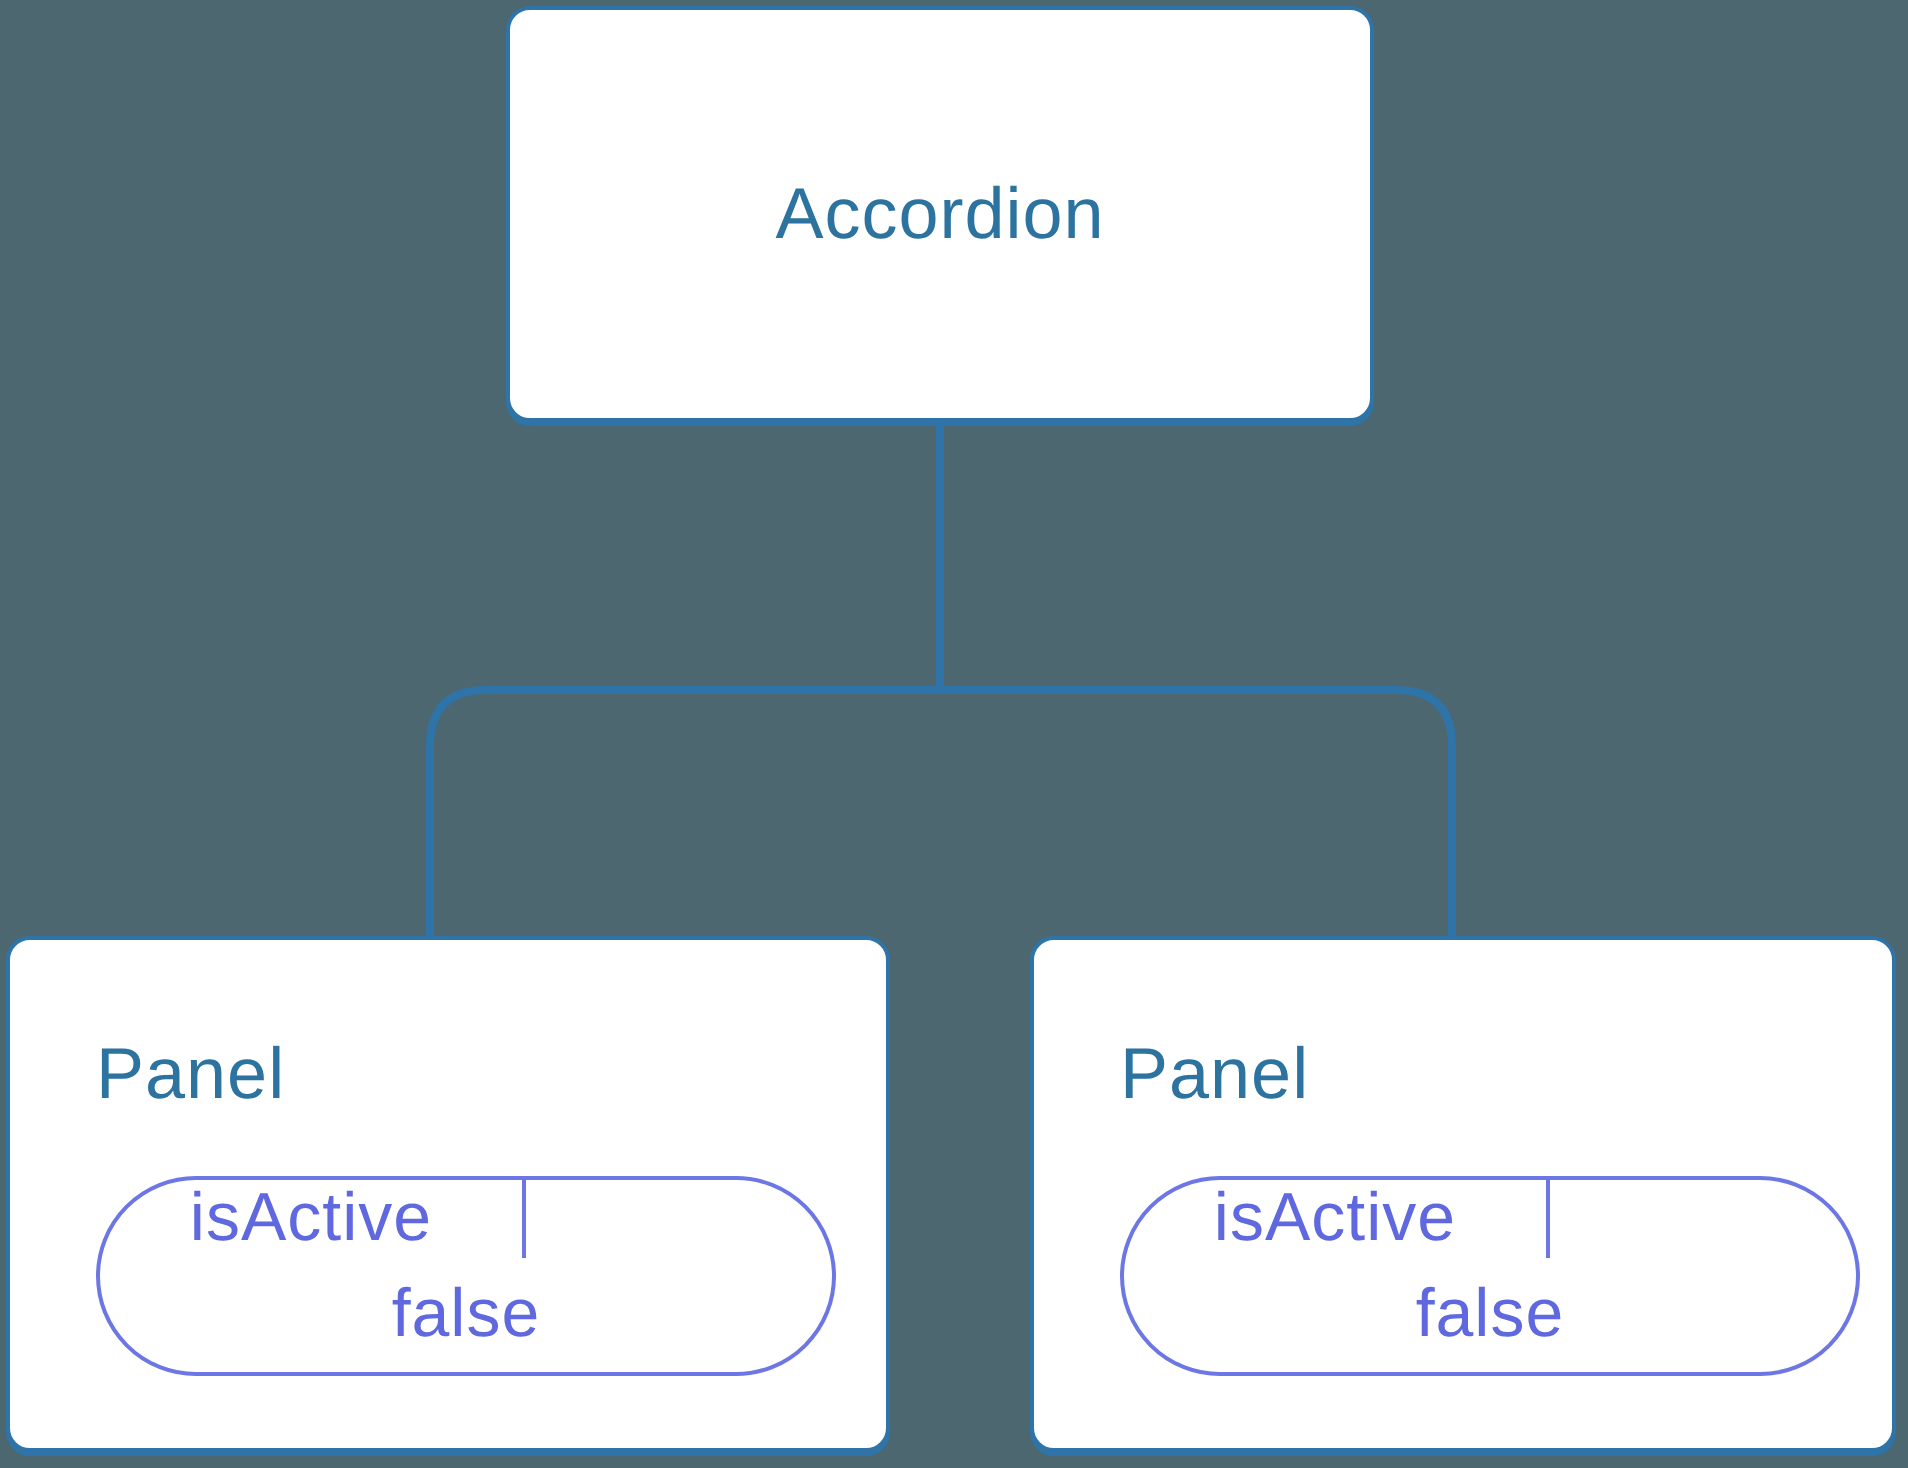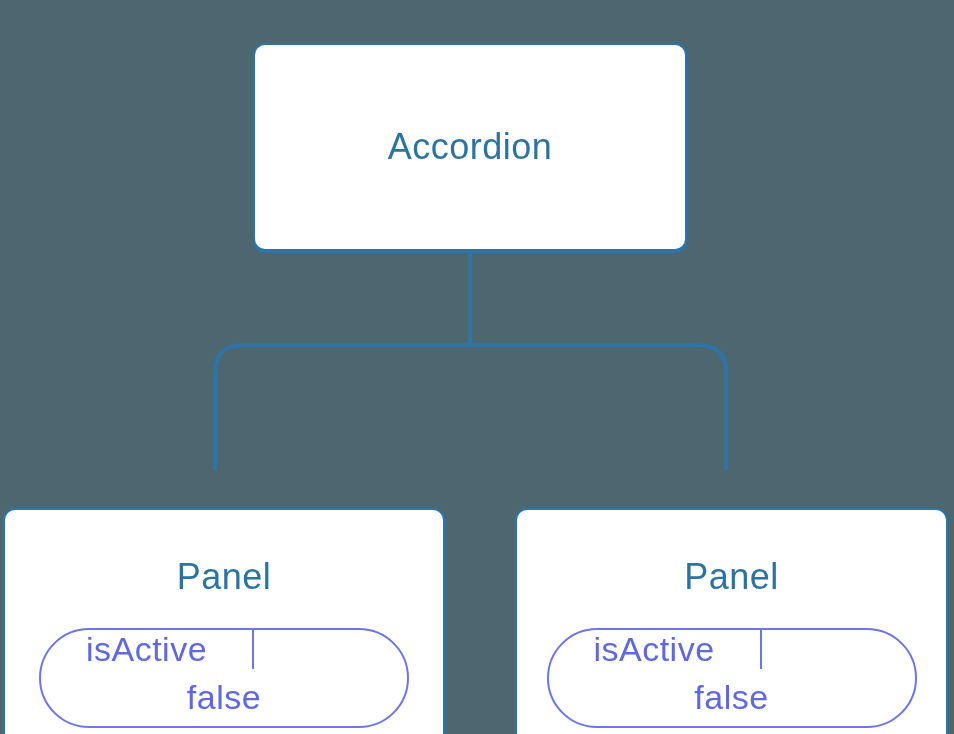--- a/index.html
+++ b/index.html
@@ -34,21 +34,20 @@
     stroke: var(--connector);
     stroke-width: 4;
     fill: none;
   }
   .node {
     position: absolute;
     background: var(--node-fill);
     border: 2px solid var(--node-border);
     border-radius: 12px;
     box-shadow: 0 2px 0 var(--node-border);
-    margin-top: 40px;
   }
   .node-title {
     color: var(--title-text);
     font-size: 36px;
     font-weight: 500;
     letter-spacing: 0.5px;
     line-height: 50px;
     text-align: center;
     display: block;
   }
@@ -57,21 +56,22 @@
     width: 434px; height: 208px;
     display: flex;
     align-items: center;
     justify-content: center;
   }
   .node-panel {
     top: 468px;
     height: 258px;
     display: flex;
     flex-direction: column;
-    align-items: center;
+    align-items: flex-start;
+    padding-left: 43px;
   }
   .node-panel .node-title { margin-top: 42px; }
   .panel-left  { left: 3px;   width: 442px; }
   .panel-right { left: 515px; width: 433px; }
   .state-pill {
     margin-top: 26px;
     width: 370px;
     height: 100px;
     border: 2px solid var(--pill-border);
     border-radius: 52px;

